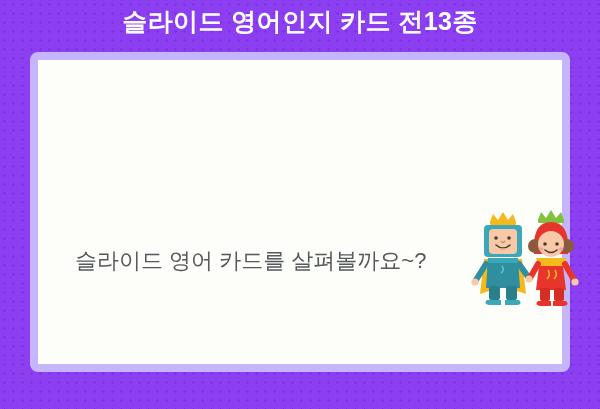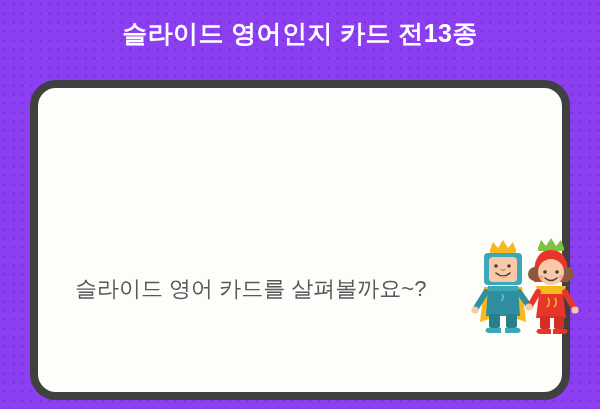--- a/index.html
+++ b/index.html
@@ -28,44 +28,44 @@
     background-image: radial-gradient(#7a2ee0 1.1px, transparent 1.2px);
     background-size: 9px 9px;
     background-position: 0 0;
     opacity: 0.85;
     pointer-events: none;
   }
 
   #title-bar {
     position: absolute;
     left: 0;
-    top: 18px;
+    top: 6px;
     width: 600px;
     text-align: center;
   }
   #title-text {
     display: inline-block;
     color: #ffffff;
     font-size: 25px;
     font-weight: bold;
     letter-spacing: 0.4px;
     line-height: 1.2;
     white-space: nowrap;
   }
 
   #card {
     position: absolute;
     left: 30px;
-    top: 80px;
+    top: 52px;
     width: 540px;
     height: 320px;
     box-sizing: border-box;
     background-color: #fdfdfa;
-    border: 8px solid #404040;
-    border-radius: 26px;
+    border: 8px solid #c4b5fd;
+    border-radius: 8px;
   }
 
   #card-message {
     position: absolute;
     left: 37px;
     top: 186px;
     color: #55595c;
     font-size: 22px;
     font-weight: normal;
     line-height: 1.35;

